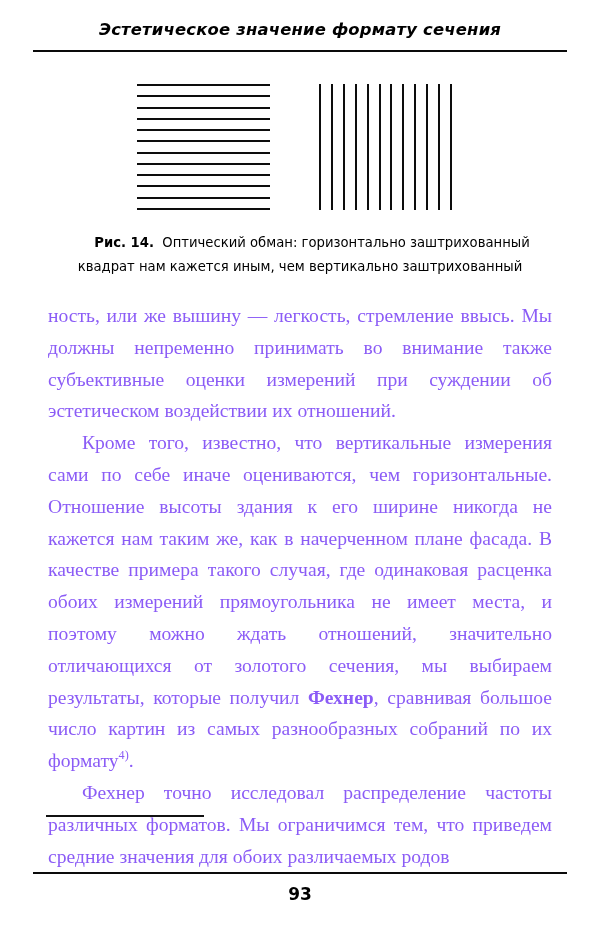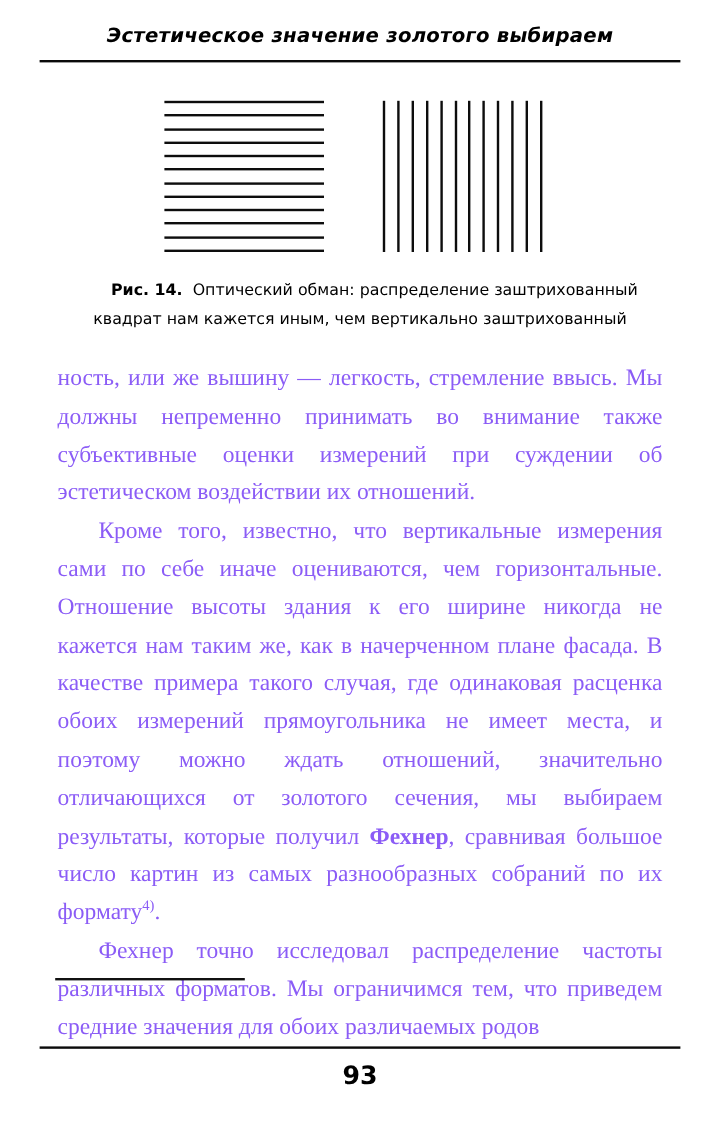--- a/index.html
+++ b/index.html
@@ -163,30 +163,30 @@
 
   
   .folio {
     position: absolute;
     left: 0;
     top: 884px;
     width: 600px;
     text-align: center;
     font-family: "DejaVu Sans", sans-serif;
     font-weight: bold;
-    font-size: 21px;
+    font-size: 17px;
     color: #000;
   }
 </style>
 </head>
 <body>
 
 <div class="page">
 
-  <div class="running-head">Эстетическое значение золотого выбираем</div>
+  <div class="running-head">Эстетическое значение формату сечения</div>
 
   <div class="rule-head"></div>
 
   <div class="figure">
     <div class="hatch-square hatch-h">
         <div class="hline" style="top: 0px;"></div>
         <div class="hline" style="top: 11.2727px;"></div>
         <div class="hline" style="top: 22.5455px;"></div>
         <div class="hline" style="top: 33.8182px;"></div>
         <div class="hline" style="top: 45.0909px;"></div>
@@ -208,21 +208,21 @@
         <div class="vline" style="left: 71.4545px;"></div>
         <div class="vline" style="left: 83.3636px;"></div>
         <div class="vline" style="left: 95.2727px;"></div>
         <div class="vline" style="left: 107.182px;"></div>
         <div class="vline" style="left: 119.091px;"></div>
         <div class="vline" style="left: 131px;"></div>
       </div>
   </div>
 
   <div class="caption">
-    <span class="fig-label">Рис. 14.</span><span>&nbsp; </span><span>Оптический обман: распределение заштрихованный квадрат нам кажется иным, чем вертикально заштрихованный</span>
+    <span class="fig-label">Рис. 14.</span><span>&nbsp; </span><span>Оптический обман: горизонтально заштрихованный квадрат нам кажется иным, чем вертикально заштрихованный</span>
   </div>
 
   <div class="body-text">
       <p class="no-indent"><span>ность, или же вышину — легкость, стремление ввысь. Мы должны непременно принимать во внимание также субъективные оценки измерений при суждении об эстетическом воздействии их отношений.</span></p>
       <p><span>Кроме того, известно, что вертикальные измерения сами по себе иначе оцениваются, чем горизонтальные. Отношение высоты здания к его ширине никогда не кажется нам таким же, как в начерченном плане фасада. В качестве примера такого случая, где одинаковая расценка обоих измерений прямоугольника не имеет места, и поэтому можно ждать отношений, значительно отличающихся от золотого сечения, мы выбираем результаты, которые получил </span><b>Фехнер</b><span>, сравнивая большое число картин из самых разнообразных собраний по их формату</span><sup class="fn">4)</sup><span>.</span></p>
       <p><span>Фехнер точно исследовал распределение частоты различных форматов. Мы ограничимся тем, что приведем средние значения для обоих различаемых родов</span></p>
     </div>
 
   <div class="footnote-rule"></div>
 

